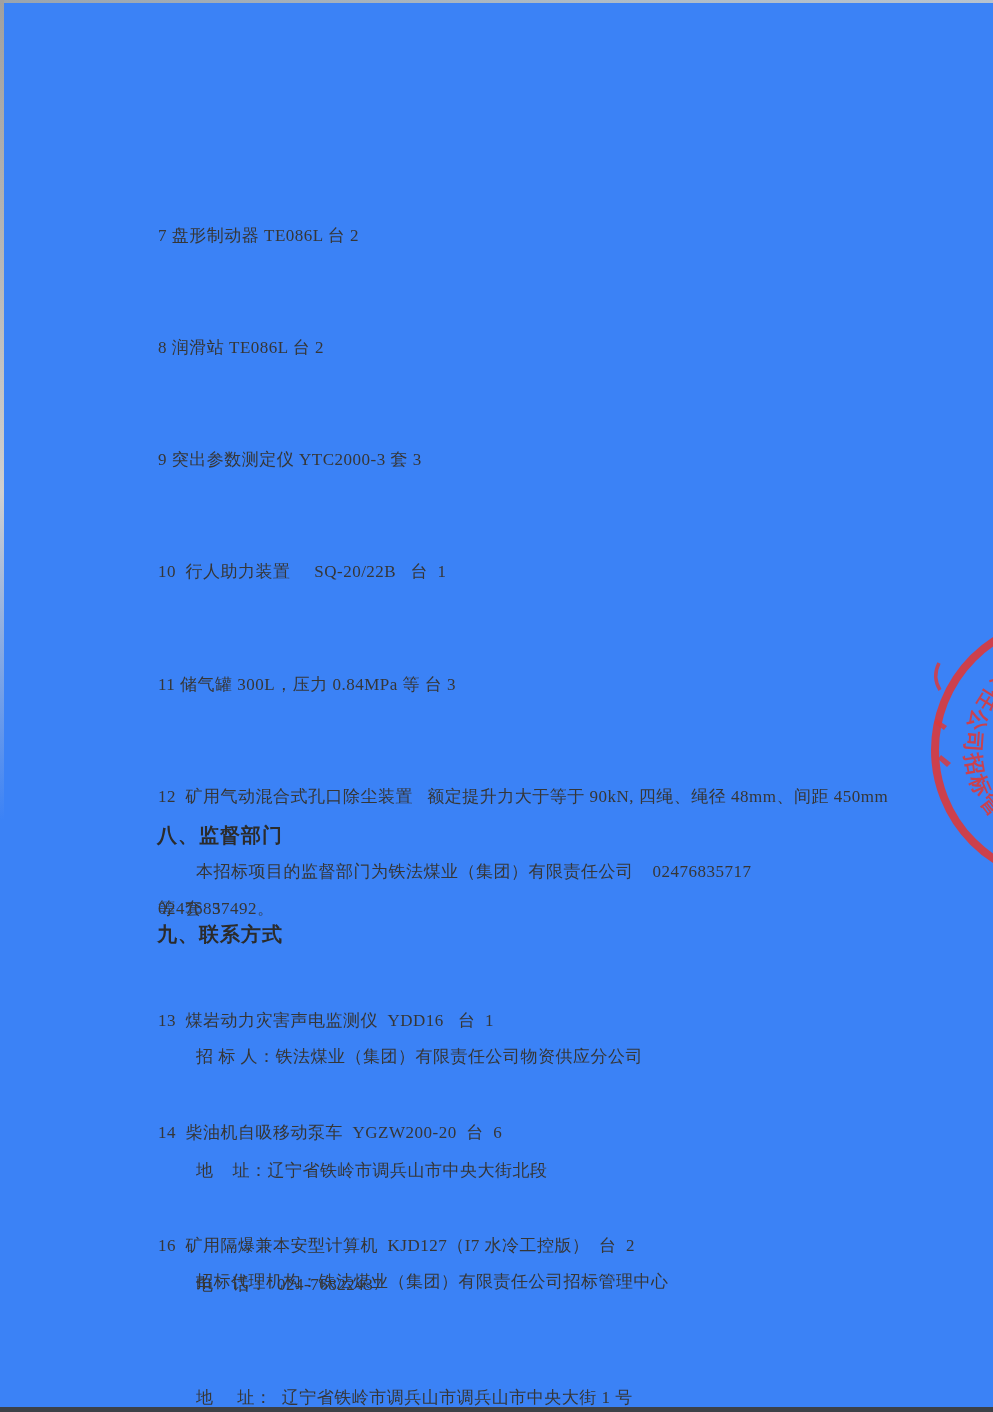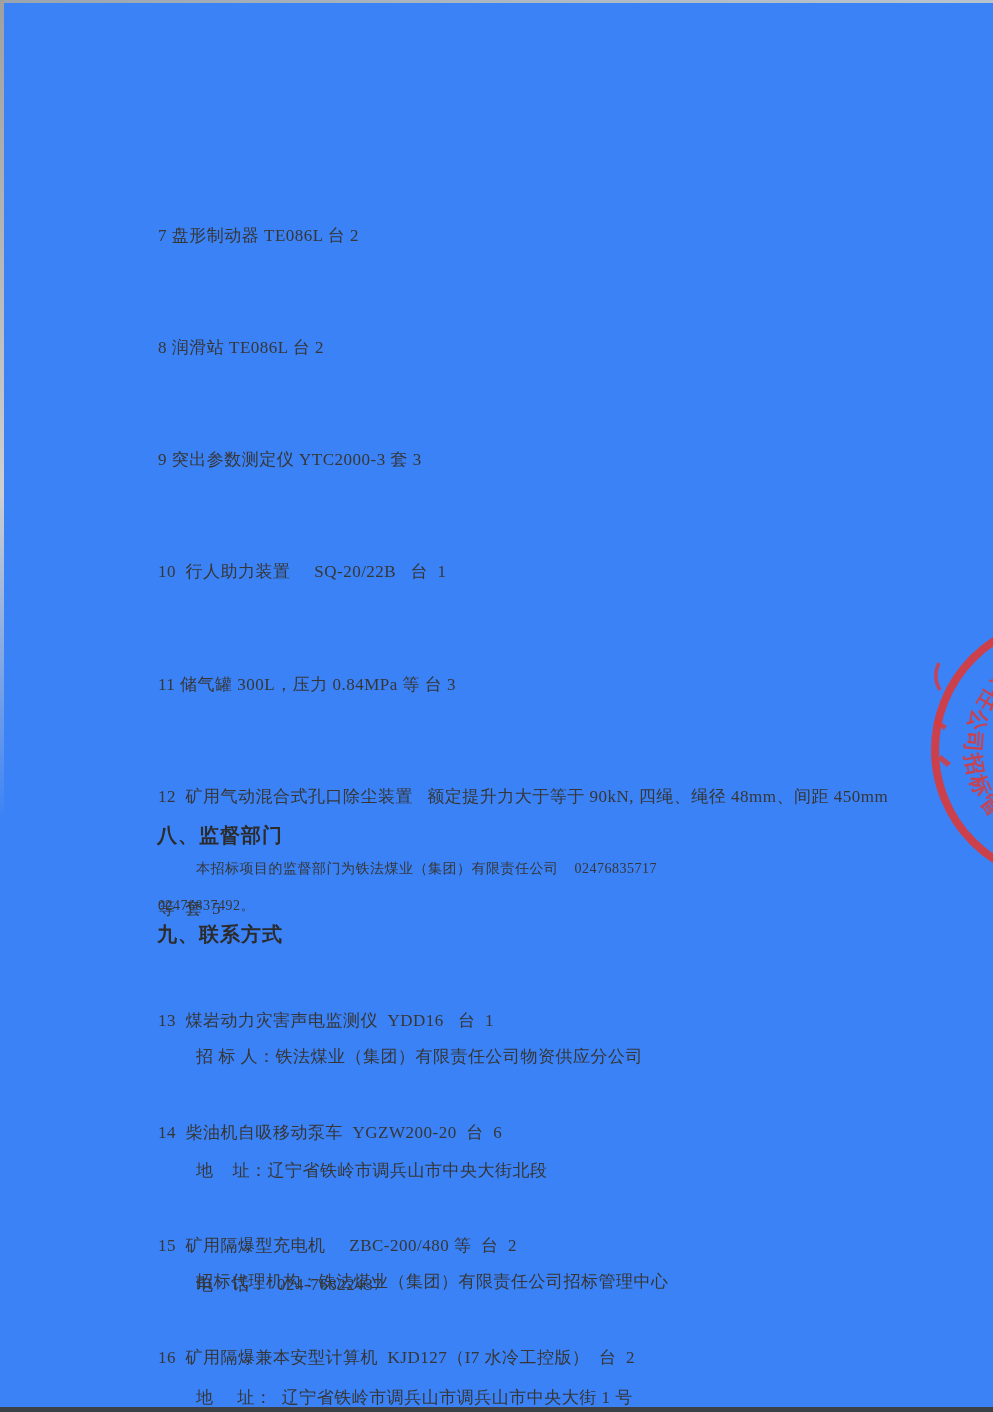--- a/index.html
+++ b/index.html
@@ -43,21 +43,21 @@
   }
   .h-section{
     position:absolute;left:157px;
     font-size:20px;font-weight:700;color:#2b2b2b;
     letter-spacing:1px;white-space:pre;
   }
   .h8{top:822px;}
   .h9{top:921px;}
   .para{
     position:absolute;
-    font-size:14px;color:#363636;white-space:pre;letter-spacing:0.5px;
+    font-size:17px;color:#363636;white-space:pre;letter-spacing:0.5px;
   }
   .sup1{left:196px;top:860px;}
   .sup2{left:158px;top:897px;}
   .contact{
     position:absolute;left:196px;top:962px;width:720px;
     font-size:17px;color:#363636;white-space:pre;letter-spacing:0.5px;
     line-height:38px;
   }
   .contact .line{height:38px;}
   .agency{
@@ -90,21 +90,20 @@
   <div class="items">
     <div class="line">7 盘形制动器 TE086L 台 2</div>
     <div class="line">8 润滑站 TE086L 台 2</div>
     <div class="line">9 突出参数测定仪 YTC2000-3 套 3</div>
     <div class="line">10  行人助力装置     SQ-20/22B   台  1</div>
     <div class="line">11 储气罐 300L，压力 0.84MPa 等 台 3</div>
     <div class="line">12  矿用气动混合式孔口除尘装置   额定提升力大于等于 90kN, 四绳、绳径 48mm、间距 450mm</div>
     <div class="line">等  套  5</div>
     <div class="line">13  煤岩动力灾害声电监测仪  YDD16   台  1</div>
     <div class="line">14  柴油机自吸移动泵车  YGZW200-20  台  6</div>
-    <div class="line">15  矿用隔爆型充电机     ZBC-200/480 等  台  2</div>
     <div class="line">16  矿用隔爆兼本安型计算机  KJD127（I7 水冷工控版）  台  2</div>
     
     
     
     
     
   </div>
 
 
   <div class="h-section h8">八、监督部门</div>

